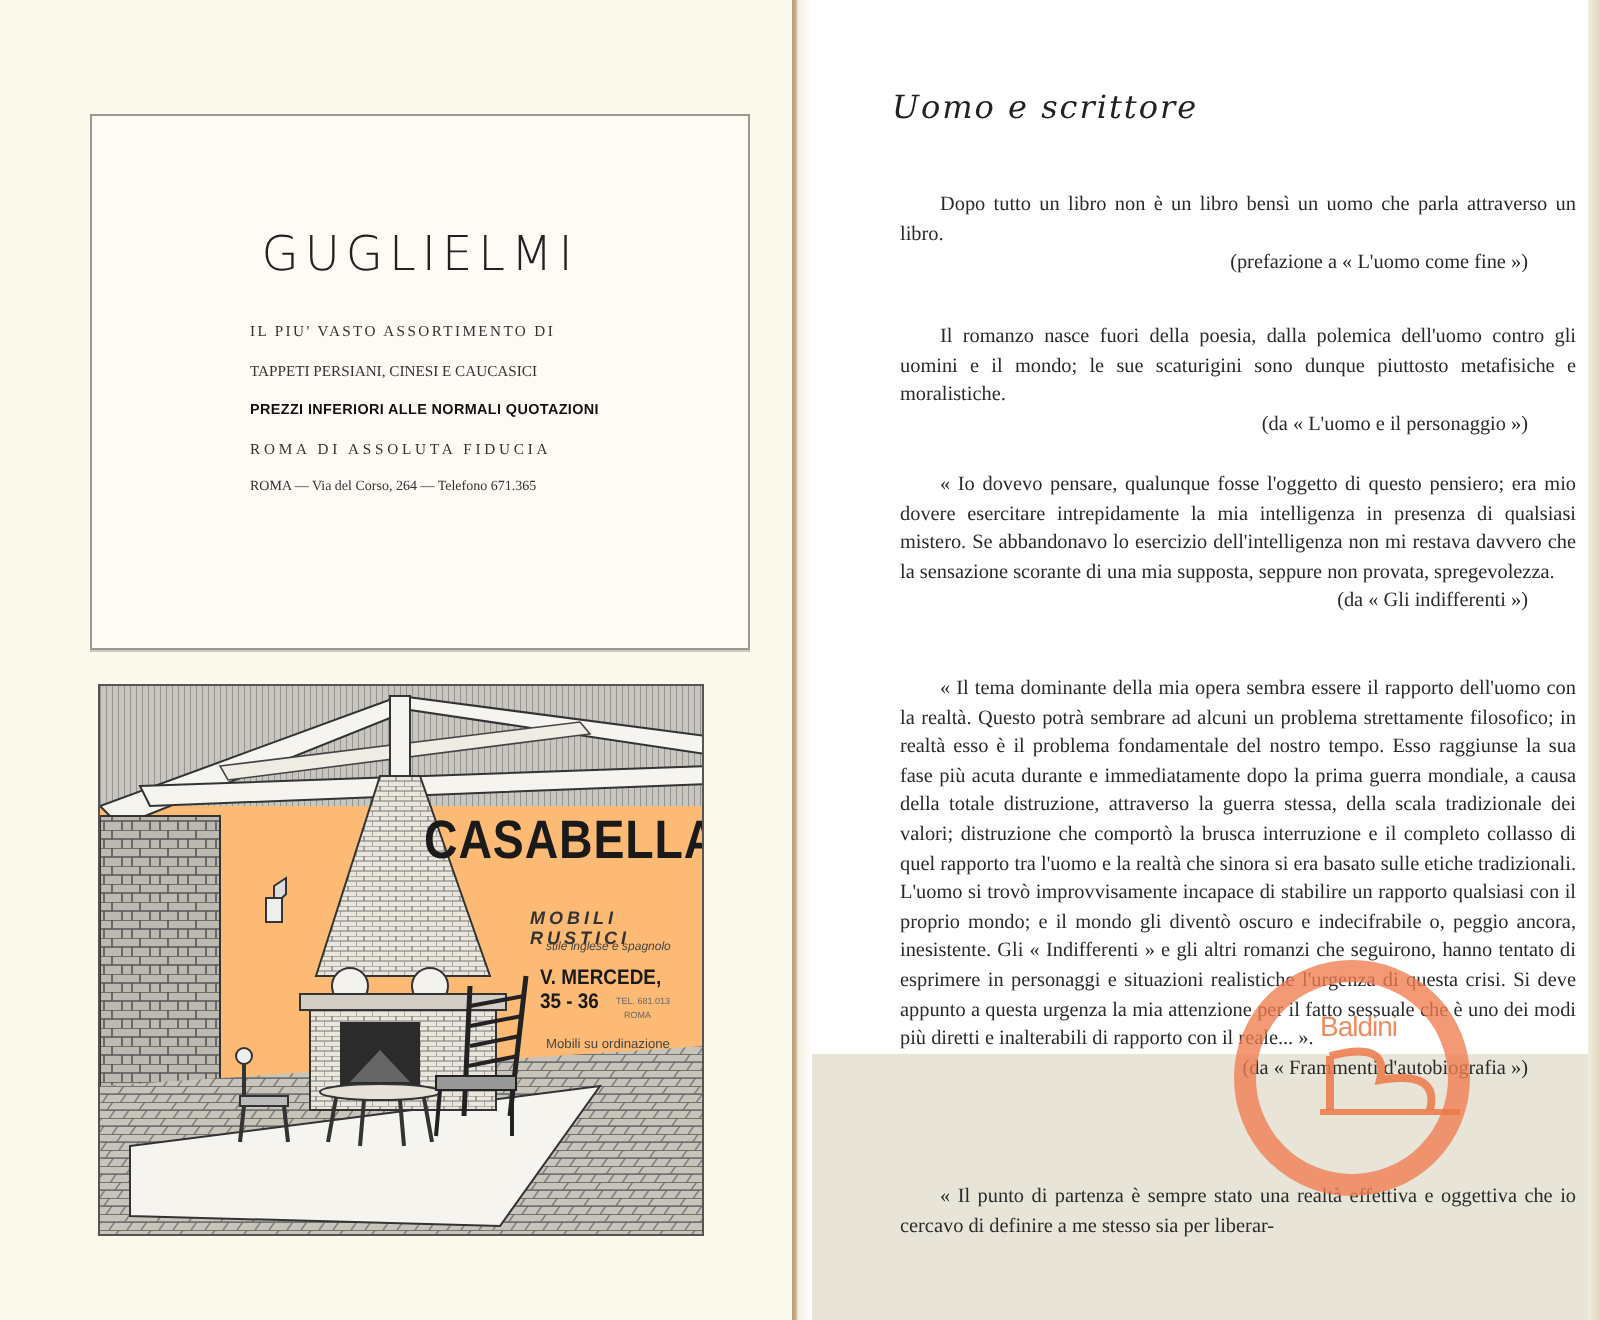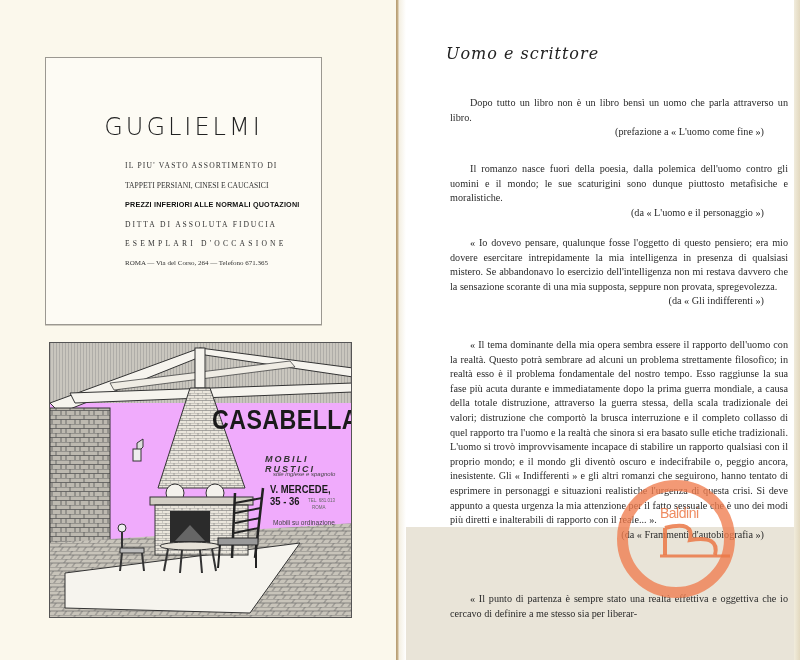--- a/index.html
+++ b/index.html
@@ -10,21 +10,21 @@
     .page-left {
       position: absolute; left: 0; top: 0; width: 398px; height: 660px;
       background: #fbf8ec;
       border-right: 1px solid #d6cfbd;
     }
     .gutter {
       position: absolute; left: 396px; top: 0; width: 10px; height: 660px;
       background: linear-gradient(to right, #b49a70 0px, #c9b38c 2px, #f4efe2 3px, #ffffff 10px);
     }
     .ad-box {
-      position: absolute; left: 45px; top: 57px; width: 277px; height: 268px;
+      position: absolute; left: 45px; top: 57px; width: 330px; height: 268px;
       border: 1px solid #9b9891;
       background: #fdfbf4;
       box-shadow: 0 1px 0 #cfcbc0;
     }
     .ad-brand {
       position: absolute; left: 0; top: 55px; width: 100%;
       text-align: center;
       font-family: "DejaVu Sans", sans-serif;
       font-weight: 300;
       font-size: 24px; letter-spacing: 3px; color: #222;
@@ -37,21 +37,21 @@
       margin-left: 24px;
     }
     .ad-line.spaced { letter-spacing: 1.2px; }
     .ad-line.wide { letter-spacing: 3.2px; }
     .ad-line.bold { font-weight: bold; font-family: "Liberation Sans Narrow", "Liberation Sans", sans-serif; font-size: 7.2px; letter-spacing: 0.2px; color:#111; }
     .ad-line.small { font-size: 7px; }
 
     .illus {
       position: absolute; left: 49px; top: 342px; width: 303px; height: 276px;
       border: 1px solid #555;
-      background: #f0abfc;
+      background: #fdba74;
       overflow: hidden;
     }
     .illus svg { position: absolute; left: 0; top: 0; }
     .cb-title {
       position: absolute; left: 162px; top: 62px;
       font-family: "Liberation Sans", sans-serif;
       font-weight: bold; font-size: 27px; letter-spacing: 0.5px;
       color: #1a1a1a; transform: scaleX(0.86); transform-origin: left;
     }
     .cb-sub {
@@ -125,22 +125,21 @@
 <div class="spread">
 
   <div class="page-left">
 
     <div class="ad-box">
       <div class="ad-brand">GUGLIELMI</div>
       <div class="ad-lines">
         <div class="ad-line spaced">IL PIU' VASTO ASSORTIMENTO DI</div>
         <div class="ad-line">TAPPETI PERSIANI, CINESI E CAUCASICI</div>
         <div class="ad-line bold">PREZZI INFERIORI ALLE NORMALI QUOTAZIONI</div>
-        <div class="ad-line spaced" style="letter-spacing:1.9px">DITTA DI ASSOLUTA FIDUCIA</div>
-        <div class="ad-line wide">ESEMPLARI D'OCCASIONE</div>
+        <div class="ad-line spaced" style="letter-spacing:1.9px">ROMA DI ASSOLUTA FIDUCIA</div>
         <div class="ad-line small">ROMA — Via del Corso, 264 — Telefono 671.365</div>
       </div>
     </div>
 
     <div class="illus">
       <svg width="303" height="276" viewBox="0 0 303 276">
         <defs>
           <pattern id="brick" width="8" height="5" patternUnits="userSpaceOnUse">
             <rect width="8" height="5" fill="#eae6dc"></rect>
             <path d="M0 0 H8 M0 2.5 H8 M4 0 V2.5 M0 2.5 V5" stroke="#777" stroke-width="0.6"></path>

